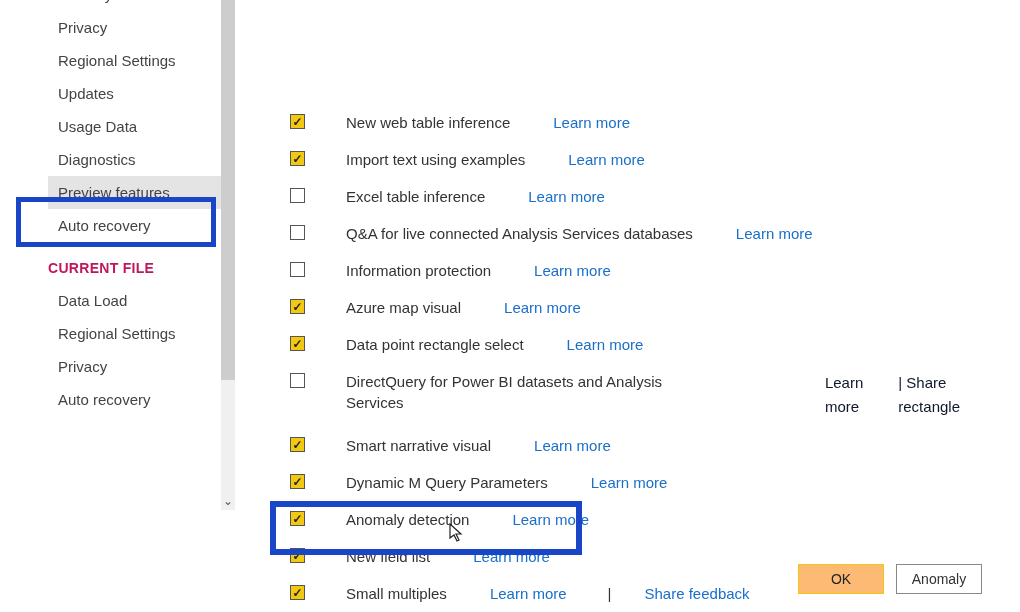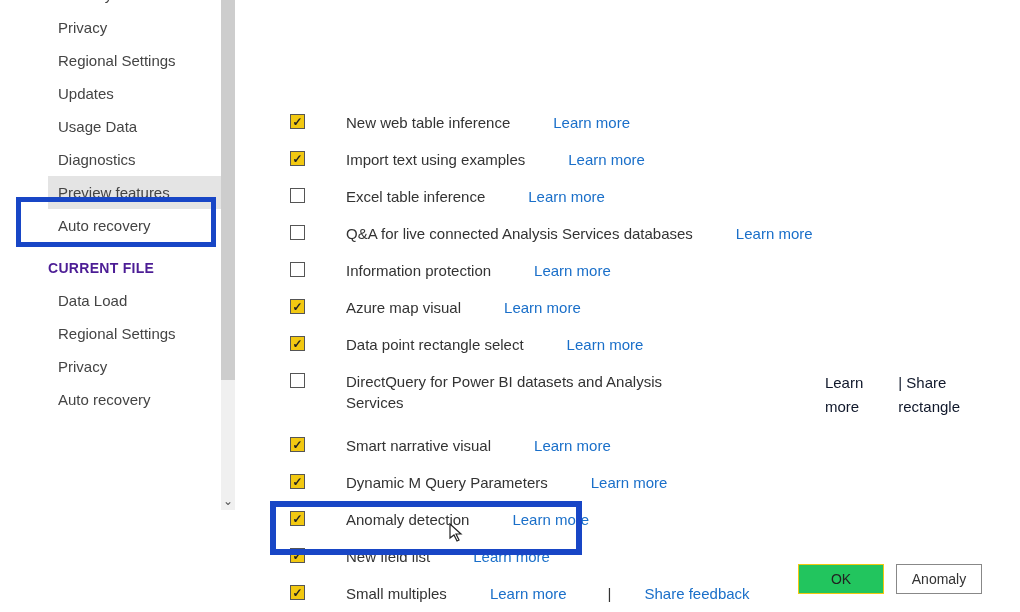--- a/index.html
+++ b/index.html
@@ -57,21 +57,21 @@
       color: #444;
       font-size: 15px;
     }
     .sidebar-item.selected {
       background: #e4e4e4;
     }
     .sidebar-header {
       padding: 18px 10px 8px 0;
       font-weight: 600;
       font-size: 14px;
-      color: #4c1d95;
+      color: #be185d;
       letter-spacing: 0.3px;
     }
     .highlight-box-sidebar {
       position: absolute;
       left: 16px;
       top: 197px;
       width: 200px;
       height: 50px;
       border: 5px solid #1846c6;
       pointer-events: none;
@@ -175,21 +175,21 @@
       height: 30px;
       display: inline-flex;
       align-items: center;
       justify-content: center;
       font-size: 14px;
       cursor: pointer;
       border: 1px solid #888;
       background: #fff;
     }
     .btn.primary {
-      background: #22c55e;
+      background: #fdba74;
       border-color: #f2c811;
       color: #222;
     }
     .cutoff-top {
       padding-top: 0;
       margin-top: -14px;
     }
   </style>
 </head>
 <body>

